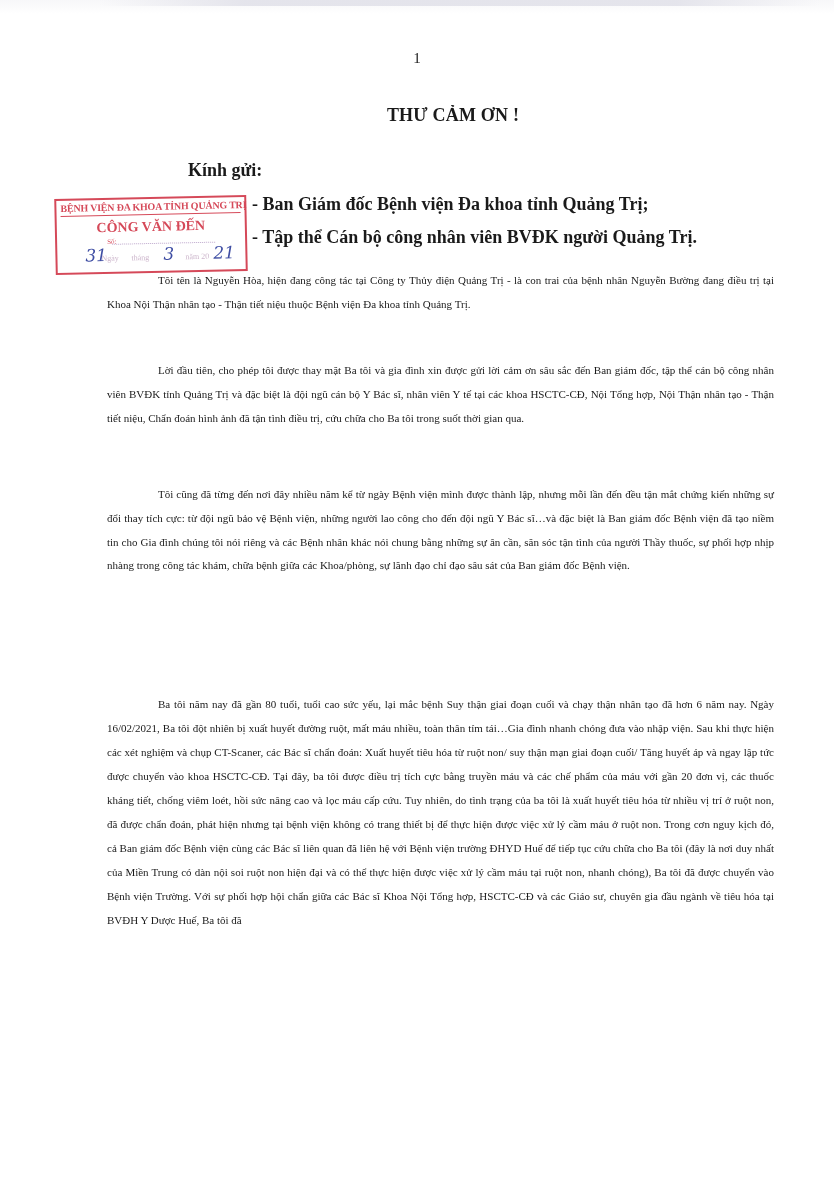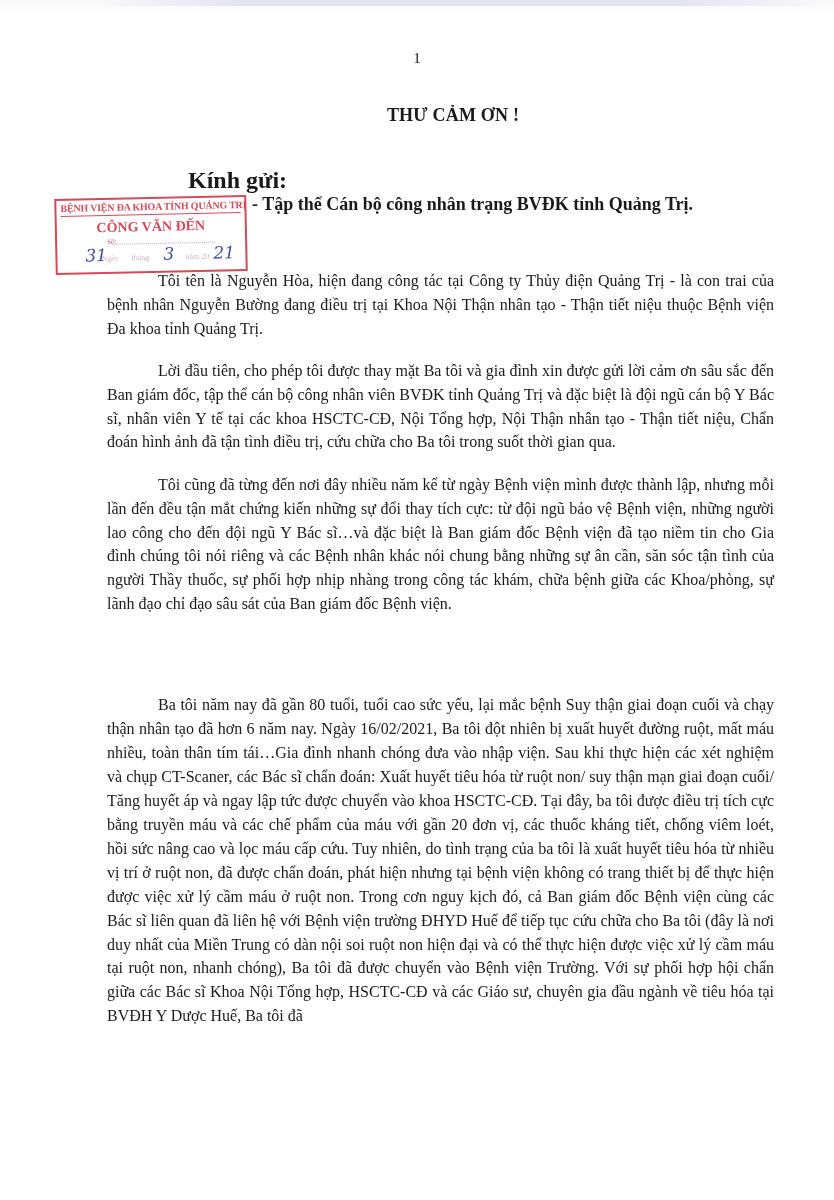--- a/index.html
+++ b/index.html
@@ -38,23 +38,23 @@
       left: 0;
       width: 810px;
       text-align: center;
       font-size: 18px;
       font-weight: bold;
       letter-spacing: 0.2px;
       padding-left: 48px;
     }
     .salutation {
       position: absolute;
-      top: 167px;
+      top: 160px;
       left: 188px;
-      font-size: 24px;
+      font-size: 18px;
       font-weight: bold;
     }
     .recipients {
       position: absolute;
       top: 188px;
       left: 252px;
       font-size: 18px;
       font-weight: bold;
     }
     .recipients .recipient {
@@ -129,47 +129,48 @@
     .stamp .label-thang { position: absolute; left: 68px; top: 6px; }
     .stamp .label-nam { position: absolute; left: 122px; top: 6px; }
     .stamp .hand-day { left: 22px; }
     .stamp .hand-month { left: 100px; }
     .stamp .hand-year { left: 150px; }
 
     .body-text {
       position: absolute;
       left: 107px;
       width: 667px;
-      font-size: 16px;
+      font-size: 11px;
       line-height: 23.8px;
       text-align: justify;
     }
     .body-text p {
       margin: 0;
       text-indent: 51px;
     }
     .para-1 { top: 269px; }
     .para-2 { top: 347px; margin-top: 12px; }
-    .para-3 { top: 473px; }
+    .para-3 { top: 483px; }
     .para-4 { top: 651px; }
     .para-4 p { line-height: 23.95px; margin-top: 42px; }
   </style>
 </head>
 <body>
 
 <div class="top-smudge"></div>
 
 <div class="page-number">1</div>
 
 <div class="title">THƯ CẢM ƠN !</div>
 
 <div class="salutation">Kính gửi:</div>
 
 <div class="recipients">
-  <div class="recipient">- Tập thể Cán bộ công nhân trạng BVĐK tỉnh Quảng Trị.</div>
+  <div class="recipient">- Ban Giám đốc Bệnh viện Đa khoa tỉnh Quảng Trị;</div>
+  <div class="recipient">- Tập thể Cán bộ công nhân viên BVĐK người Quảng Trị.</div>
 </div>
 
 <div class="stamp">
   <div class="stamp-org">BỆNH VIỆN ĐA KHOA TỈNH QUẢNG TRỊ</div>
   <div class="stamp-title">CÔNG VĂN ĐẾN</div>
   <div class="stamp-so">Số:</div>
   <div class="stamp-dots"></div>
   <div class="stamp-date">
     <span class="label-ngay">Ngày</span>
     <span class="label-thang">tháng</span>

